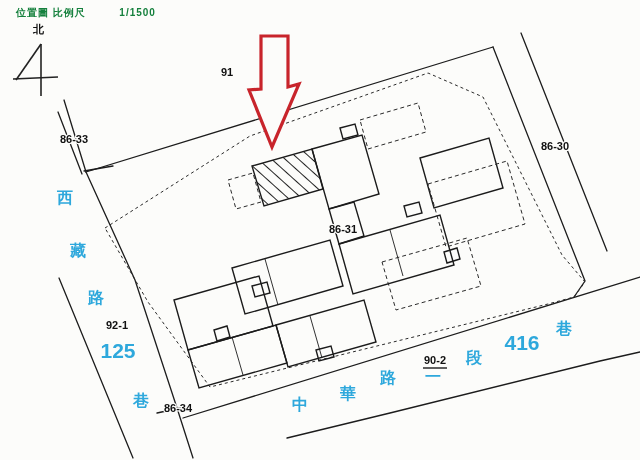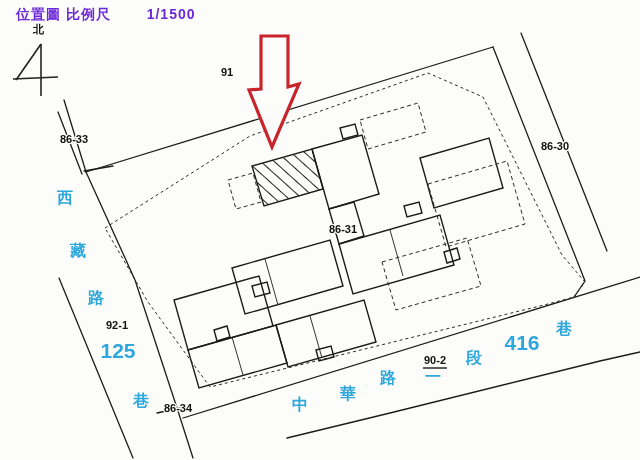--- a/index.html
+++ b/index.html
@@ -1,18 +1,18 @@
 <!DOCTYPE html>
 <html><head>
 <meta charset="utf-8">
 <style>
   html,body{margin:0;padding:0;width:640px;height:460px;background:#fcfcfa;overflow:hidden;
     font-family:"Liberation Sans", sans-serif;}
   #stage{position:relative;width:640px;height:460px;}
-  #title-row{position:absolute;left:16px;top:6px;font-size:14px;font-weight:bold;color:#6d28d9;
+  #title-row{position:absolute;left:16px;top:6px;font-size:10px;font-weight:bold;color:#15803d;
     letter-spacing:1px;white-space:nowrap;}
   #title-row .gap{display:inline-block;width:26px;}
   #map-svg{position:absolute;left:0;top:0;}
   text{font-family:"Liberation Sans", sans-serif;}
   .parcel-label{font-weight:bold;fill:#111;paint-order:stroke;stroke:#fcfcfa;stroke-width:2.5px;}
   .street-char{font-weight:bold;}
 </style>
 </head>
 <body>
 <div id="stage">

